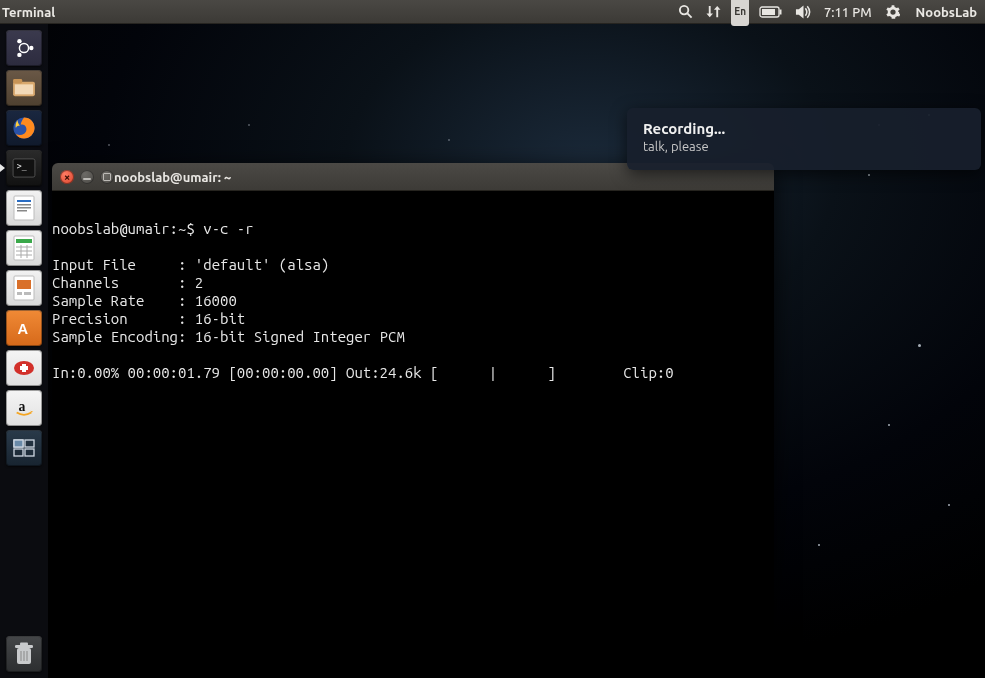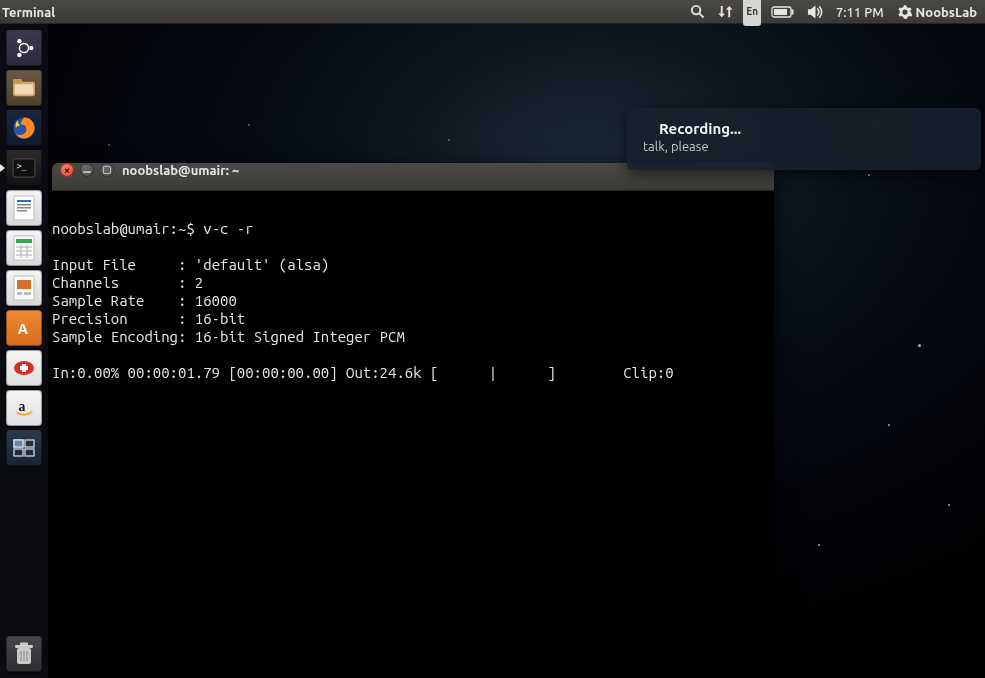--- a/index.html
+++ b/index.html
@@ -26,21 +26,21 @@
     display: flex; align-items: center; justify-content: center;
     height: 24px; padding: 8px 6px; cursor: pointer;
   }
   .top-panel .indicator.text { font-weight: 500; }
   .top-panel .indicator.en {
     font-size: 10px; font-weight: bold;
     background: #d8d6d2; color: #3a3834;
     border-radius: 3px; height: 29px; padding: 0 3px; margin: 0 4px; text-align: center;
   }
   .top-panel svg { display: block; }
-  .user-box { display: flex; align-items: center; gap: 4px; padding: 0 8px; }
+  .user-box { display: flex; align-items: center; gap: 16px; padding: 0 8px; }
 
   
   .launcher {
     position: absolute; top: 24px; left: 0; bottom: 0; width: 48px;
     background: rgba(20, 22, 30, 0.55);
     display: flex; flex-direction: column; align-items: center;
     padding-top: 6px; gap: 4px;
     z-index: 40;
   }
   .launcher .tile {
@@ -76,21 +76,21 @@
     position: absolute; left: 52px; top: 163px; width: 722px; height: 497px;
     background: #000;
     border-radius: 6px 6px 0 0;
     box-shadow: 0 6px 24px rgba(0,0,0,.8);
     z-index: 30;
     display: flex; flex-direction: column;
     overflow: hidden;
   }
   .term-titlebar {
     height: 28px; background: linear-gradient(#4b4945,#3d3b37);
-    display: flex; align-items: flex-start; padding: 0 8px; gap: 8px;
+    display: flex; align-items: center; padding: 0 8px; 
     border-bottom: 1px solid #26241f;
   }
   .tb-btns { display: flex; gap: 6px; }
   .tb-btn { width: 14px; height: 14px; border-radius: 50%; box-shadow: inset 0 0 0 1px rgba(0,0,0,.4); position:relative;}
   .tb-close { background: radial-gradient(circle at 35% 30%, #ff7b63, #d9432a); }
   .tb-min   { background: radial-gradient(circle at 35% 30%, #6c6a66, #4a4844); }
   .tb-max   { background: radial-gradient(circle at 35% 30%, #6c6a66, #4a4844); }
   .tb-close::before { content:"×"; position:absolute; inset:0; display:flex;align-items:center;justify-content:center;font-size:11px;color:#3a0d04;font-weight:bold;}
   .tb-min::before { content:""; position:absolute; left:3px; right:3px; bottom:4px; height:2px; background:#bcbab6; border-radius:1px;}
   .tb-max::before { content:""; position:absolute; left:3px; right:3px; top:3px; bottom:3px; border:1.5px solid #bcbab6; border-radius:1px;}
@@ -105,21 +105,21 @@
 
   
   .osd {
     position: absolute; top: 108px; right: 4px; width: 354px; height: 62px;
     background: rgba(24,32,44,0.92);
     border-radius: 6px;
     box-shadow: 0 4px 16px rgba(0,0,0,.6);
     padding: 12px 16px 10px;
     z-index: 60;
   }
-  .osd .title { font-size: 15px; font-weight: 700; color: #f0f0f0; margin-left: 16px; }
+  .osd .title { font-size: 15px; font-weight: 700; color: #f0f0f0; }
   .osd .body  { font-size: 13px; color: #c8c8c8; margin-top: 2px; }
 
   
   .stars { position: absolute; inset: 24px 0 0 48px; z-index: 1; pointer-events:none;}
   .star { position:absolute; width:2px; height:2px; background:#cfd8e2; border-radius:50%; opacity:.8;}
 </style>
 </head>
 <body>
 
 <div class="top-panel">

